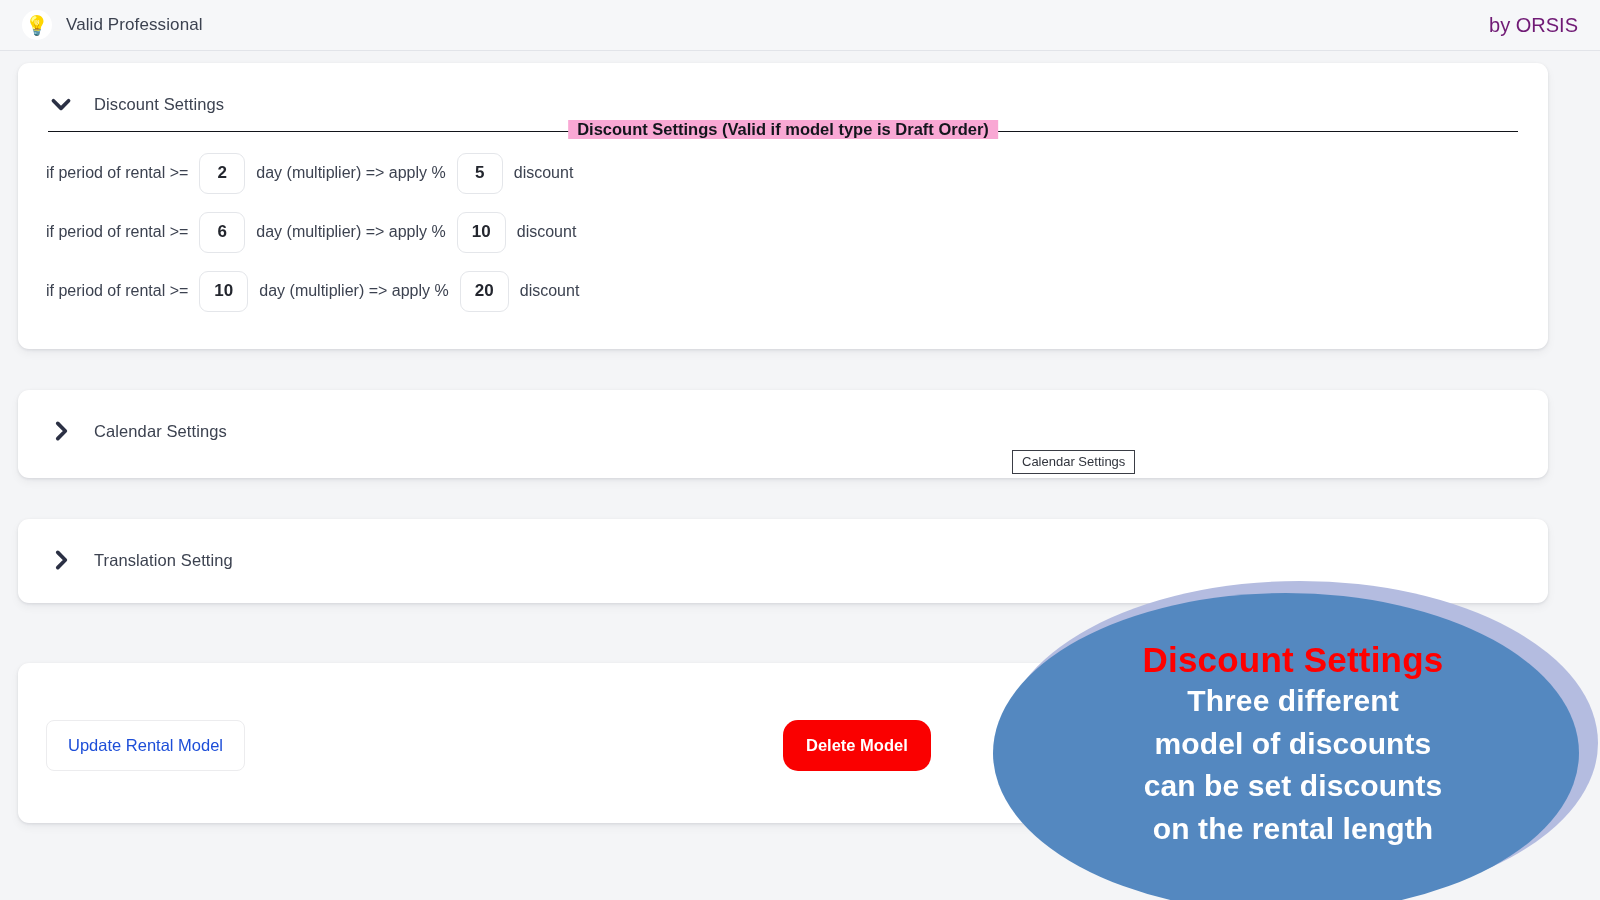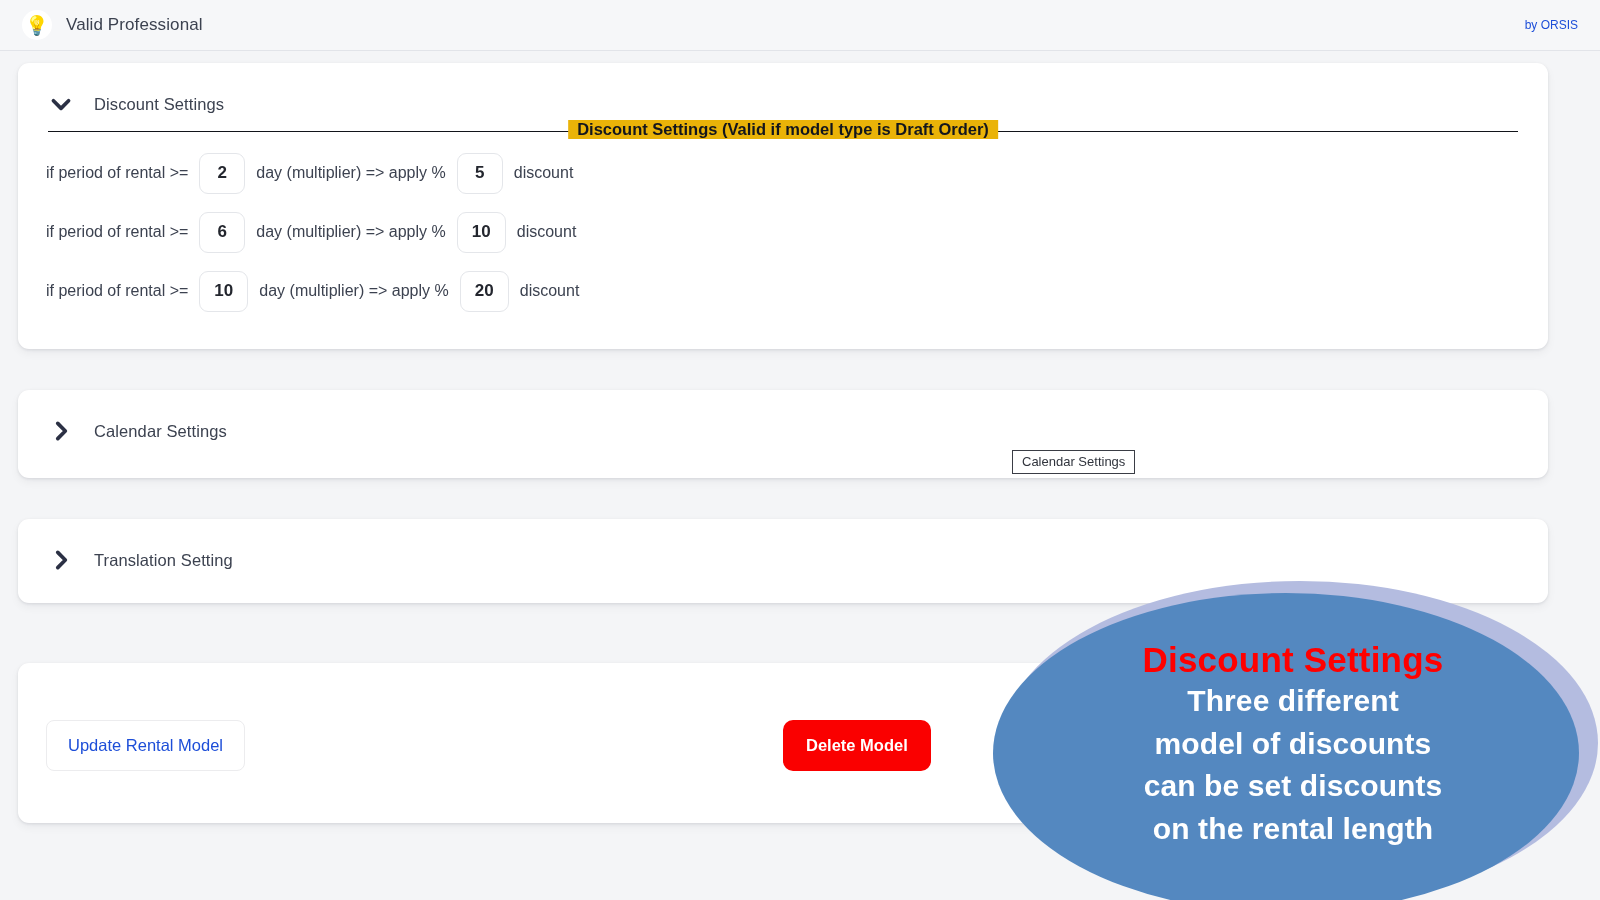--- a/index.html
+++ b/index.html
@@ -25,21 +25,21 @@
   .brand-logo {
     width: 30px; height: 30px; border-radius: 50%;
     background: #ffffff;
     display: flex; align-items: center; justify-content: center;
     font-size: 19px; line-height: 1;
   }
   .brand-title {
     font-size: 17px; color: #3c4250; letter-spacing: .1px;
   }
   .byline {
-    margin-left: auto; font-size: 12px; color: #1d4ed8;
+    margin-left: auto; font-size: 20px; color: #701a75;
   }
 
   
   .card {
     position: absolute;
     left: 18px; width: 1530px;
     background: #ffffff;
     border-radius: 11px;
     box-shadow: 0 1px 3px rgba(20,25,40,.10), 0 4px 10px rgba(20,25,40,.05);
   }
@@ -61,21 +61,21 @@
   
   .fieldset {
     position: absolute; top: 68px; left: 30px; right: 30px;
     border: none;
     border-top: 1.4px solid #12141a;
     margin: 0; padding: 0;
   }
   .legend {
     position: absolute; top: -12px; left: 50%;
     transform: translateX(-50%);
-    background: #eab308;
+    background: #f9a8d4;
     padding: 0 9px;
     font-size: 16.5px; font-weight: bold; color: #13161d;
     white-space: nowrap;
   }
 
   .rules { padding: 34px 0 0 28px; }
   .rule {
     display: flex; align-items: center;
     height: 44px; margin-bottom: 15px;
     font-size: 16px; color: #3c4250;
@@ -117,21 +117,21 @@
     color: #1d4ed8;
     font-family: "Liberation Sans", sans-serif;
     font-size: 16.5px;
     cursor: pointer;
   }
   .btn-danger {
     position: absolute; left: 765px; top: 57px;
     padding: 16px 23px;
     background: #fa0000;
     border: none;
-    border-radius: 10px;
+    border-radius: 15px;
     color: #ffffff;
     font-family: "Liberation Sans", sans-serif;
     font-size: 16.5px; font-weight: bold;
     cursor: pointer;
   }
 
   
   .callout {
     position: absolute;
     left: 986px; top: 577px;

